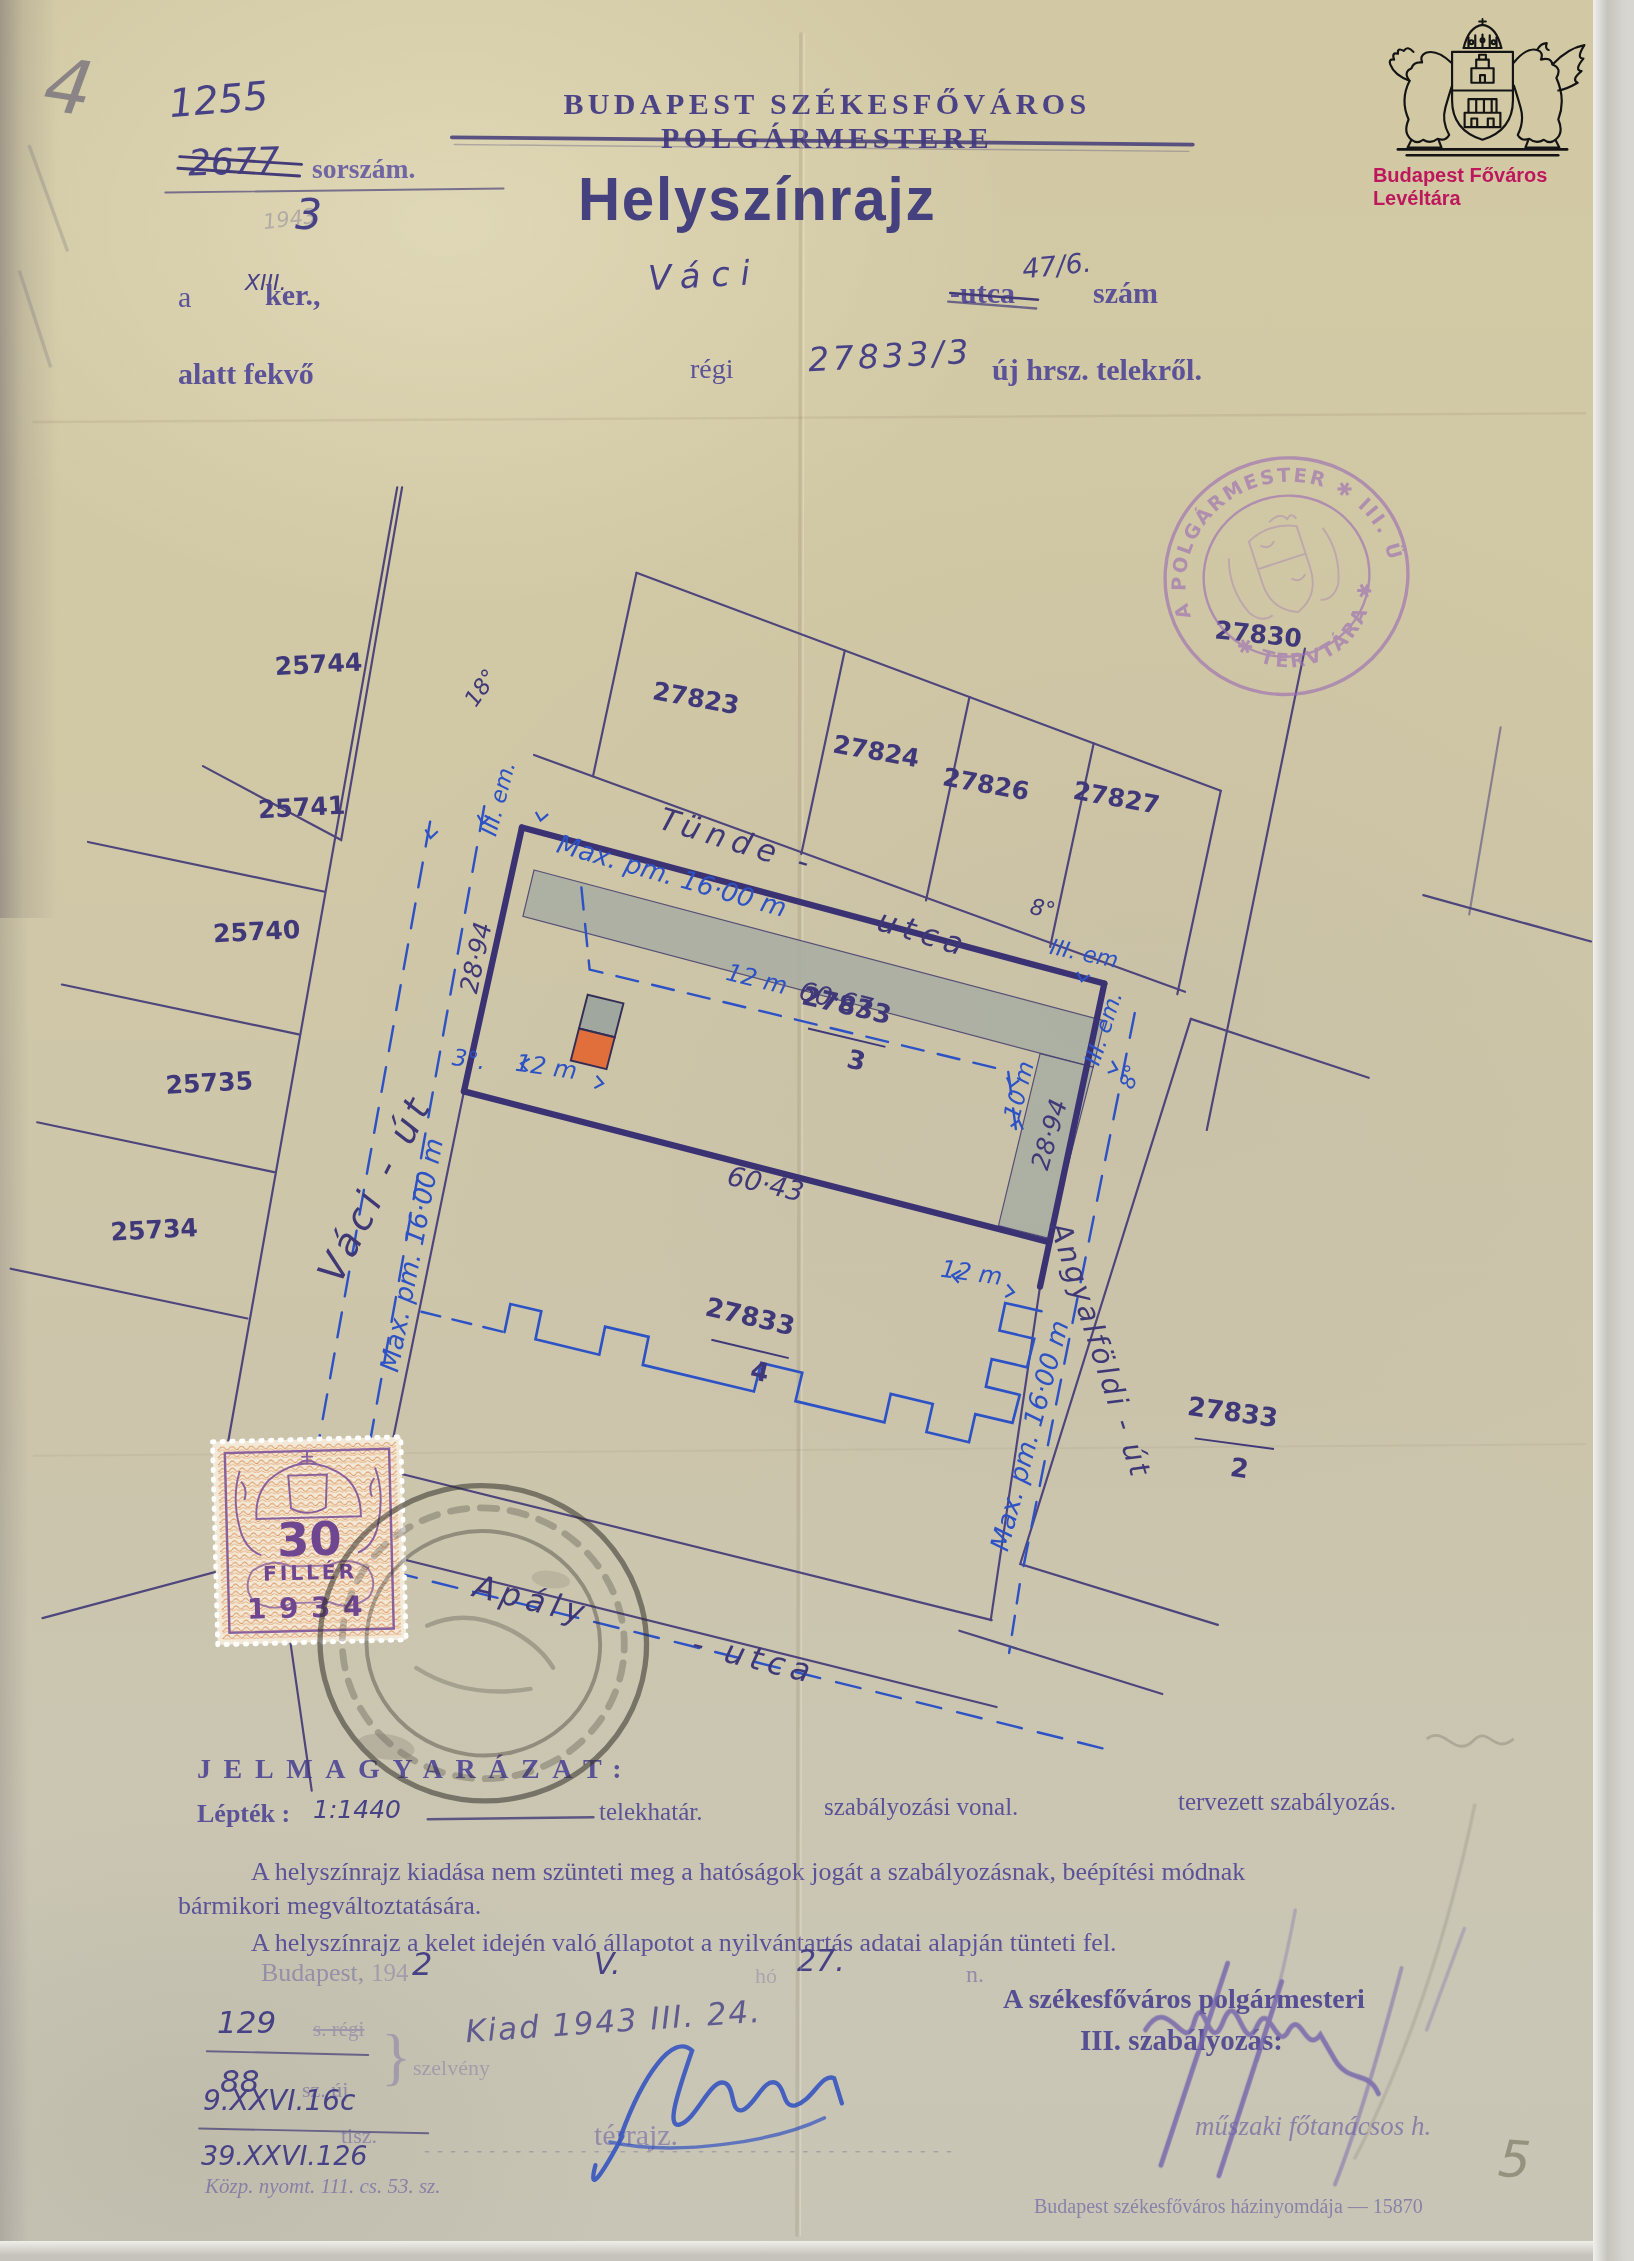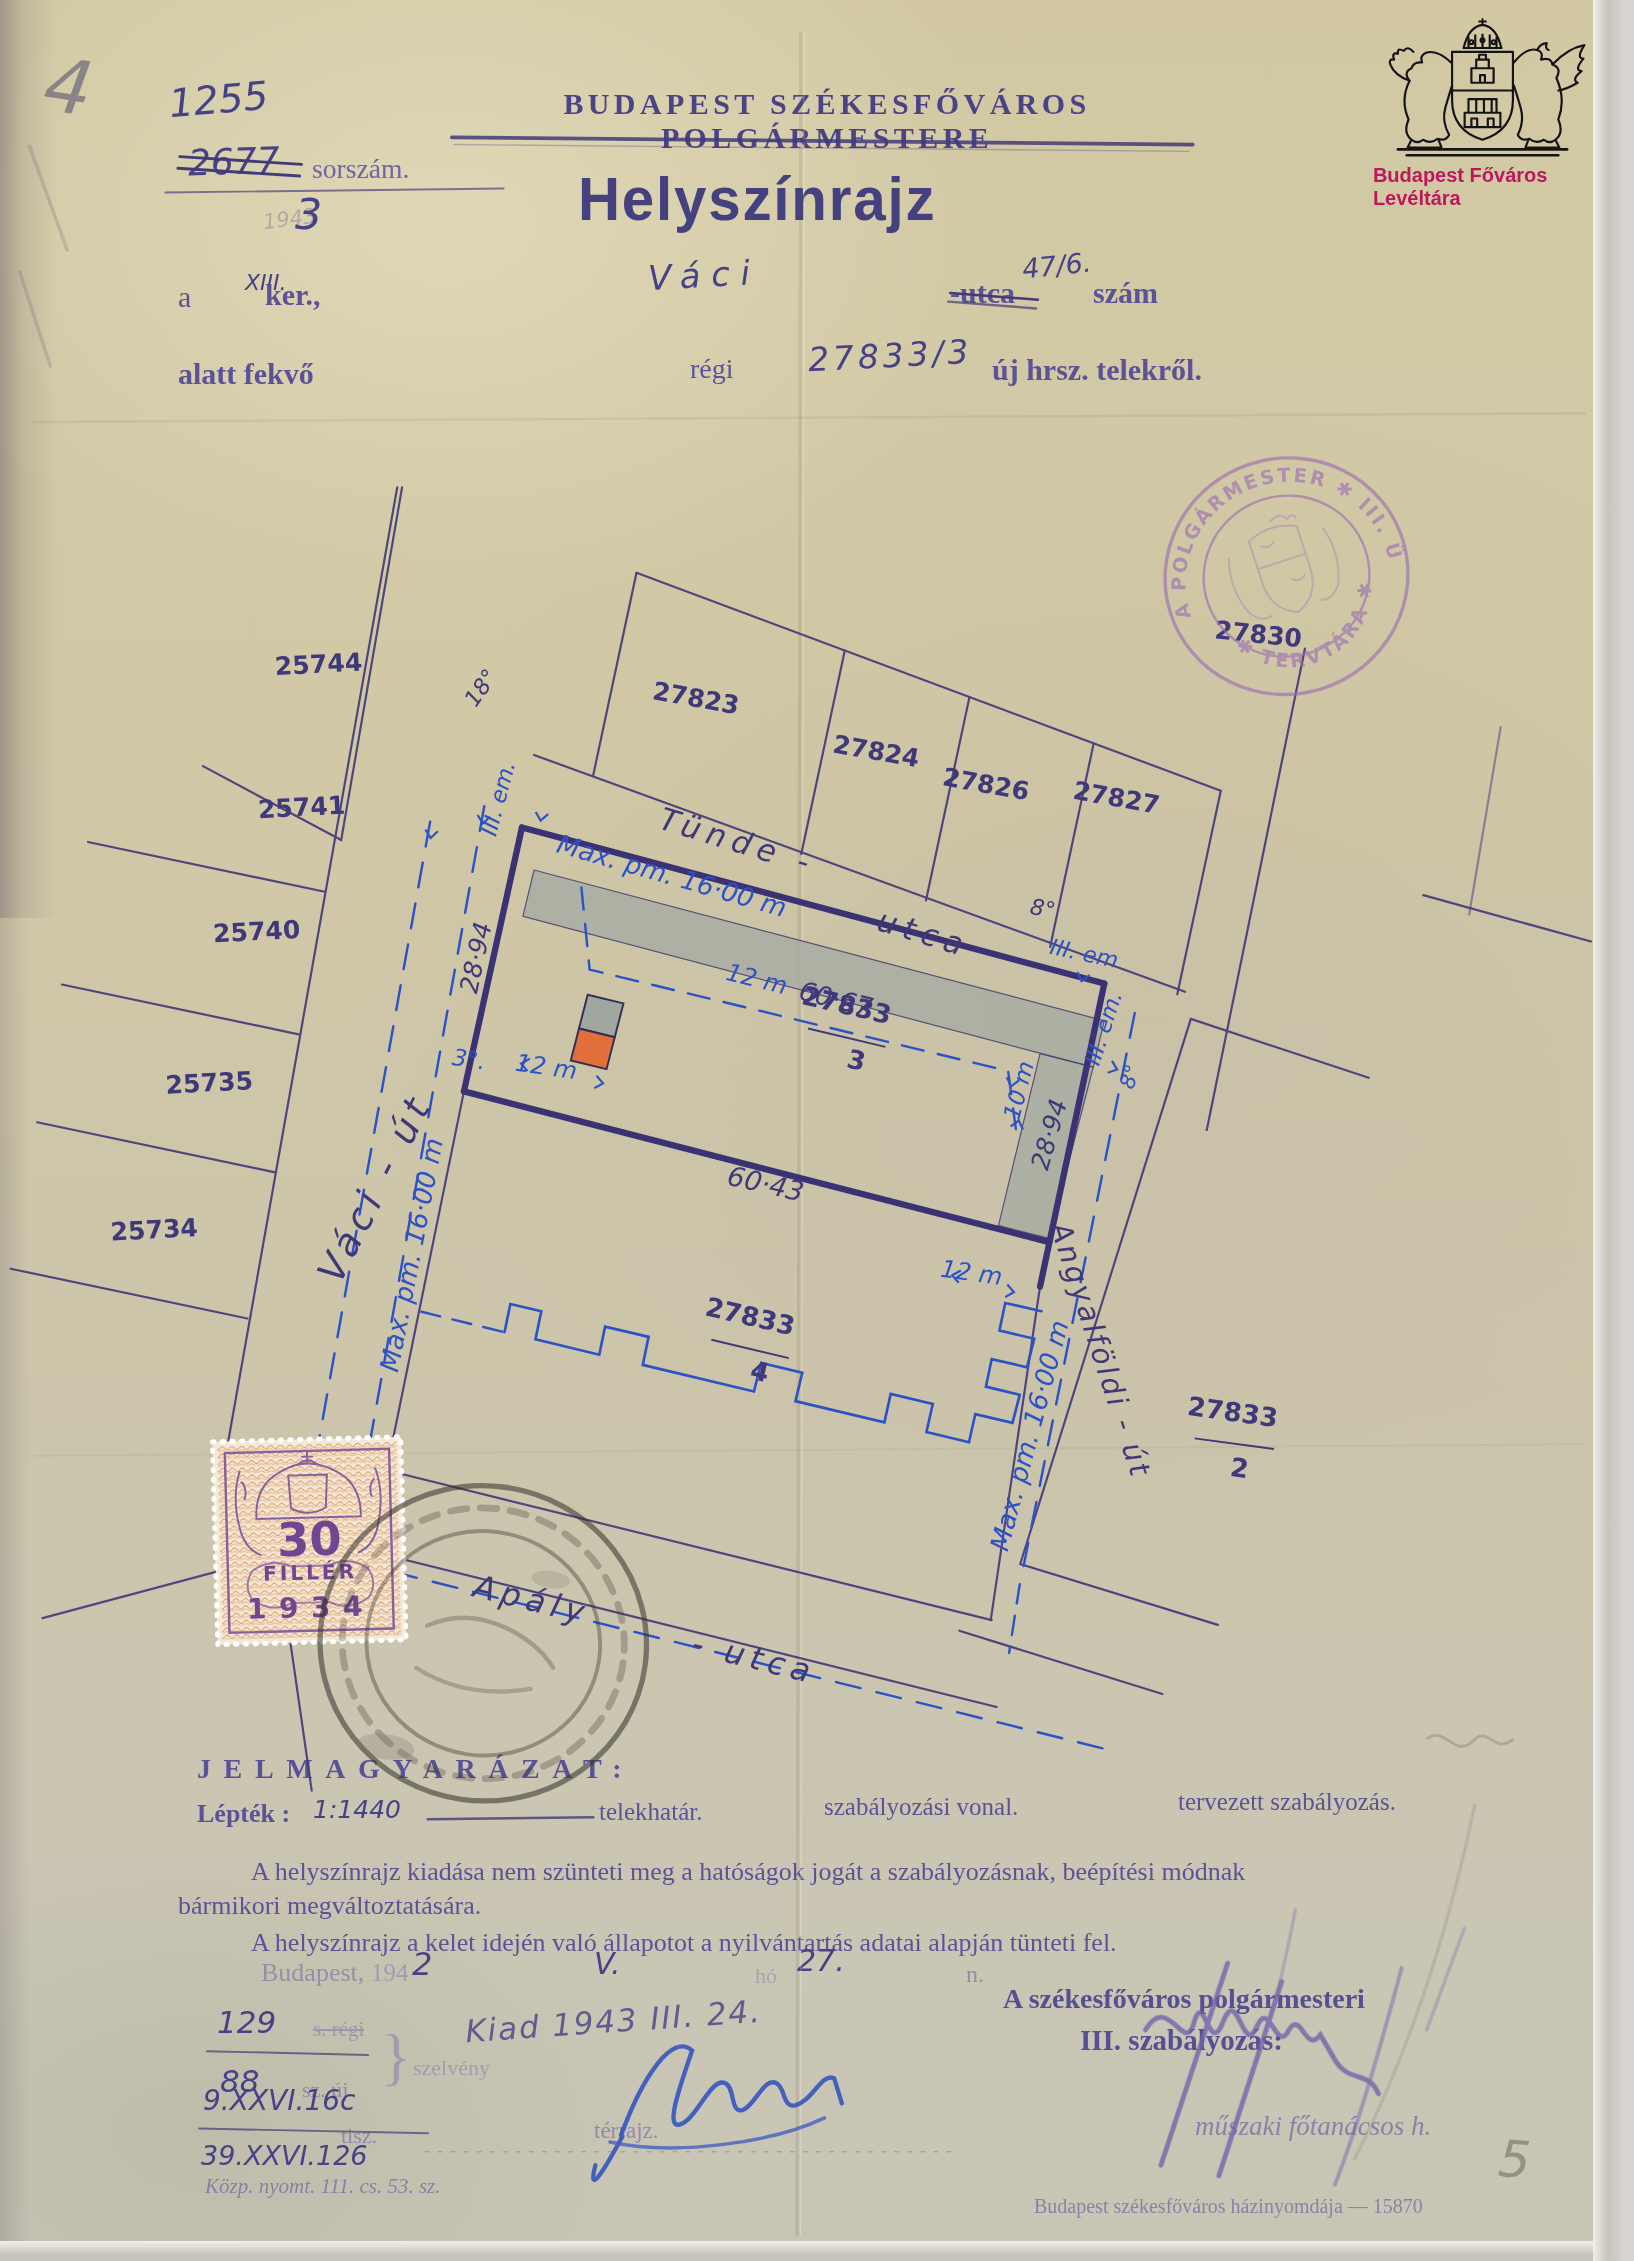--- a/index.html
+++ b/index.html
@@ -40,21 +40,21 @@
 </style>
 </head>
 <body>
 
 <div id="paper" class="abs"></div>
 <div id="vignette-left" class="abs"></div>
 <div id="vignette-left2" class="abs"></div>
 
 <div class="abs hand" style="left:169px;top:77px;font-size:39px;transform:rotate(-5deg);">1255</div>
 <div class="abs hand" style="left:188px;top:141px;font-size:36px;transform:rotate(-2deg);">2677</div>
-<div class="abs serif faded" style="left:312px;top:153px;font-size:27.6px;font-weight:normal;">sorszám.</div>
+<div class="abs serif faded" style="left:312px;top:153px;font-size:27.6px;font-weight:bold;">sorszám.</div>
 <div class="abs hand ghost" style="left:263px;top:207px;font-size:21px;transform:rotate(-7deg);">1943</div>
 <div class="abs hand" style="left:295px;top:189px;font-size:43px;">3</div>
 
 <div class="abs serif office" style="left:450px;top:87px;">BUDAPEST SZÉKESFŐVÁROS POLGÁRMESTERE</div>
 <div class="abs sans title" style="left:578px;top:163px;">Helyszínrajz</div>
 
 <div class="abs serif printed" style="left:178px;top:280px;font-size:30px;">a</div>
 <div class="abs hand" style="left:218px;top:270px;font-size:22px;margin-left:27px;">XIII.</div>
 <div class="abs serif printed" style="left:265px;top:278px;font-size:30px;font-weight:bold;">ker.,</div>
 <div class="abs hand" style="left:648px;top:255px;font-size:34px;letter-spacing:10.6px;transform:rotate(-3deg);">Váci</div>
@@ -122,21 +122,21 @@
 <div class="abs serif faded" style="left:313px;top:2017px;font-size:21px;opacity:.45;text-decoration:line-through;">s. régi</div>
 <div class="abs hand" style="left:220px;top:2063px;font-size:31px;">88</div>
 <div class="abs serif faded" style="left:302px;top:2077px;font-size:22px;opacity:.6;">sz. új</div>
 <div class="abs serif faded" style="left:381px;top:2021px;font-size:63px;opacity:.4;">}</div>
 <div class="abs serif faded" style="left:413px;top:2055px;font-size:22px;opacity:.4;">szelvény</div>
 <div class="abs hand" style="left:465px;top:2003px;font-size:31px;letter-spacing:1.9px;transform:rotate(-4deg);opacity:.8;">Kiad 1943 III. 24.</div>
 
 <div class="abs hand" style="left:203px;top:2084px;font-size:28px;">9.XXVI.16c</div>
 <div class="abs serif faded" style="left:341px;top:2123px;font-size:22px;opacity:.6;">tisz.</div>
 <div class="abs hand" style="left:201px;top:2140px;font-size:27px;">39.XXVI.126</div>
-<div class="abs serif faded" style="left:594px;top:2118px;font-size:23px;opacity:.6;">térrajz.</div>
+<div class="abs serif faded" style="left:594px;top:2118px;font-size:30px;opacity:.6;">térrajz.</div>
 
 <div class="abs serif" style="left:1003px;top:1983px;font-size:28px;font-weight:bold;color:#574f93;">A székesfőváros polgármesteri</div>
 <div class="abs serif" style="left:1080px;top:2024px;font-size:29px;font-weight:bold;color:#574f93;">III. szabályozás:</div>
 <div class="abs serif faded" style="left:1155px;top:2111px;font-size:27px;opacity:.7;font-style:italic;margin-left:40px;">műszaki főtanácsos h.</div>
 
 <div class="abs serif faded" style="left:205px;top:2174px;font-size:21px;font-style:italic;opacity:.7;">Közp. nyomt. 111. cs. 53. sz.</div>
 <div class="abs serif faded" style="left:1034px;top:2195px;font-size:20px;opacity:.7;">Budapest székesfőváros házinyomdája — 15870</div>
 
 <svg class="abs" style="left:0;top:0;" width="1634" height="2261" viewBox="0 0 3381 4678">
   <defs>

